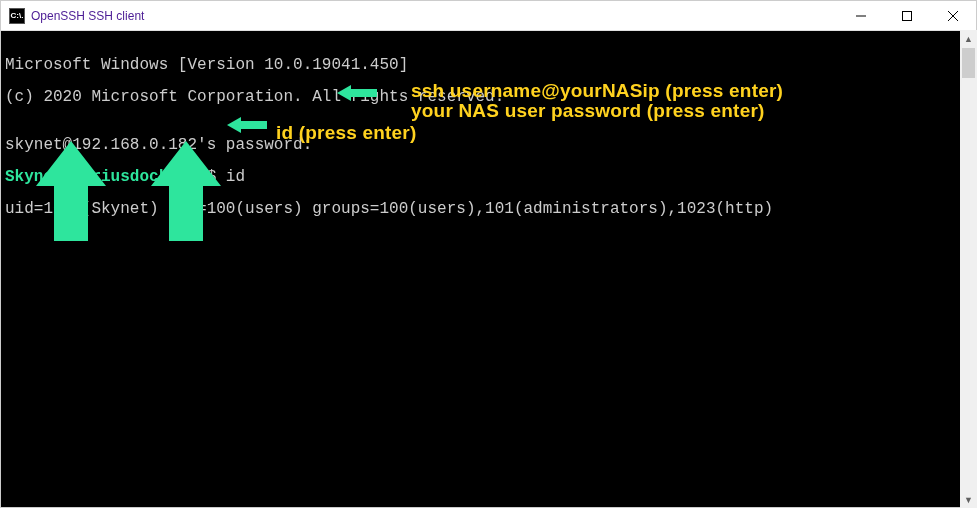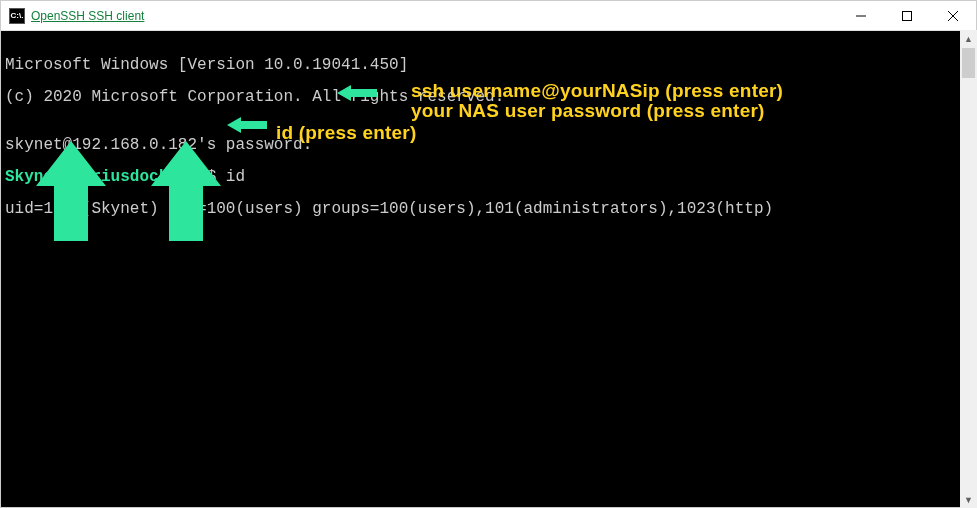--- a/index.html
+++ b/index.html
@@ -35,23 +35,22 @@
       font-size: 8px;
       font-weight: bold;
       display: flex;
       align-items: center;
       justify-content: center;
       margin-right: 6px;
       border: 1px solid #555;
     }
     .titlebar-title {
       font-size: 12px;
-      color: #15803d;
+      color: #4c1d95;
       flex: 1;
-      text-decoration: underline;
     }
     .win-controls {
       display: flex;
       height: 100%;
     }
     .win-btn {
       width: 46px;
       height: 100%;
       display: flex;
       align-items: center;

